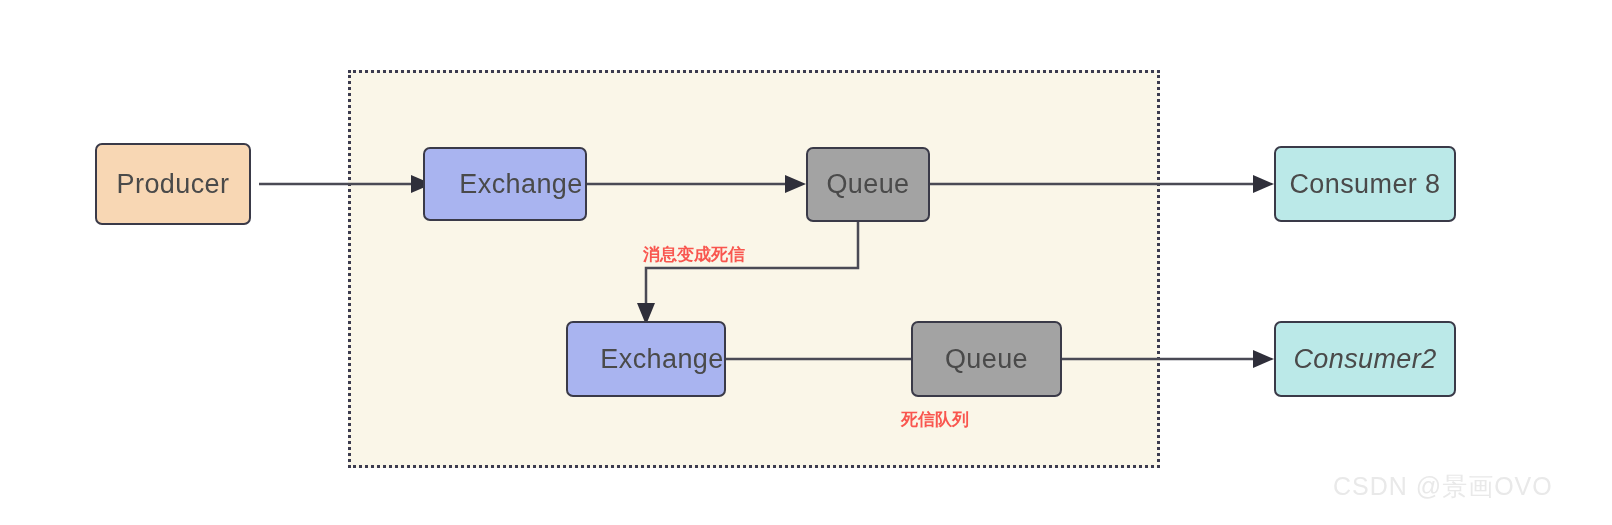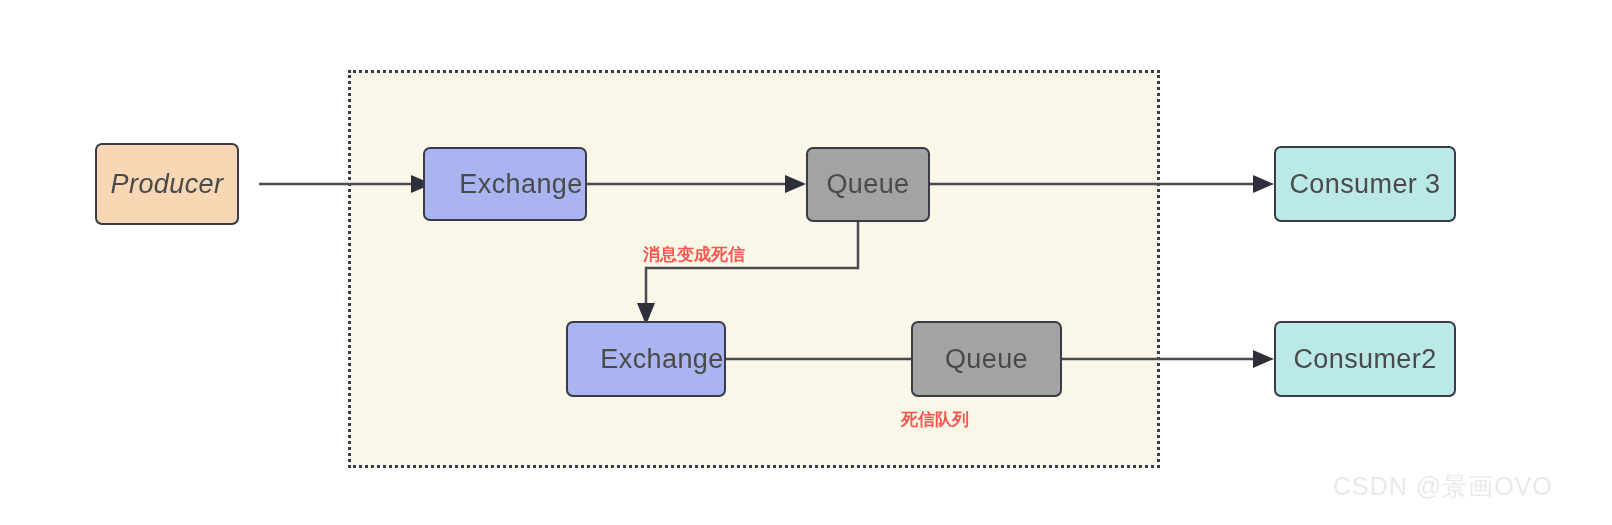--- a/index.html
+++ b/index.html
@@ -105,45 +105,45 @@
     </svg>
   </div>
 
   <div class="conn" style="left:0; top:0; width:1612px; height:525px;">
     <svg width="1612" height="525" viewBox="0 0 1612 525">
       <line x1="1062" y1="359" x2="1253" y2="359" stroke="#4a4a55" stroke-width="2.5"></line>
       <polygon points="1253,350 1274,359 1253,368" fill="#2f2f3a"></polygon>
     </svg>
   </div>
 
-  <div class="node producer" style="left:95px; top:143px; width:144px; height:82px;font-style:italic;">
+  <div class="node producer" style="left:95px; top:143px; width:156px; height:82px;">
     <span>Producer</span>
   </div>
 
   <div class="node exchange" style="left:423px; top:147px; width:164px; height:74px;">
     <span>Exchange</span>
   </div>
 
   <div class="node queue" style="left:806px; top:147px; width:124px; height:75px;">
     <span>Queue</span>
   </div>
 
   <div class="node consumer" style="left:1274px; top:146px; width:182px; height:76px;">
-    <span>Consumer 3</span>
+    <span>Consumer 8</span>
   </div>
 
   <div class="node exchange" style="left:566px; top:321px; width:160px; height:76px;">
     <span>Exchange</span>
   </div>
 
   <div class="node queue" style="left:911px; top:321px; width:151px; height:76px;">
     <span>Queue</span>
   </div>
 
-  <div class="node consumer" style="left:1274px; top:321px; width:182px; height:76px;">
+  <div class="node consumer" style="left:1274px; top:321px; width:182px; height:76px;font-style:italic;">
     <span>Consumer2</span>
   </div>
 
   <div class="redlabel" style="left:643px; top:243px;">消息变成死信</div>
 
 
   <div class="redlabel" style="left:901px; top:408px;">死信队列</div>
 
   <div class="watermark" style="left:1333px; top:470px;">CSDN @景画OVO</div>
 

